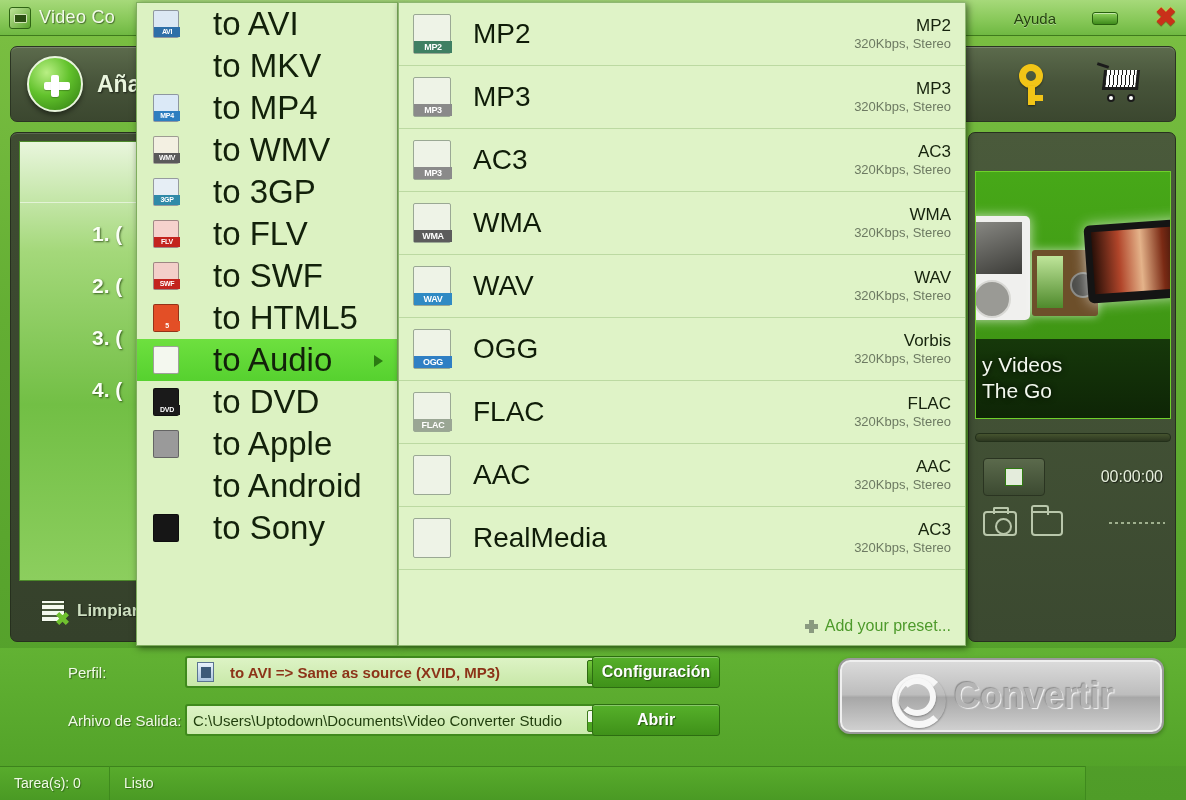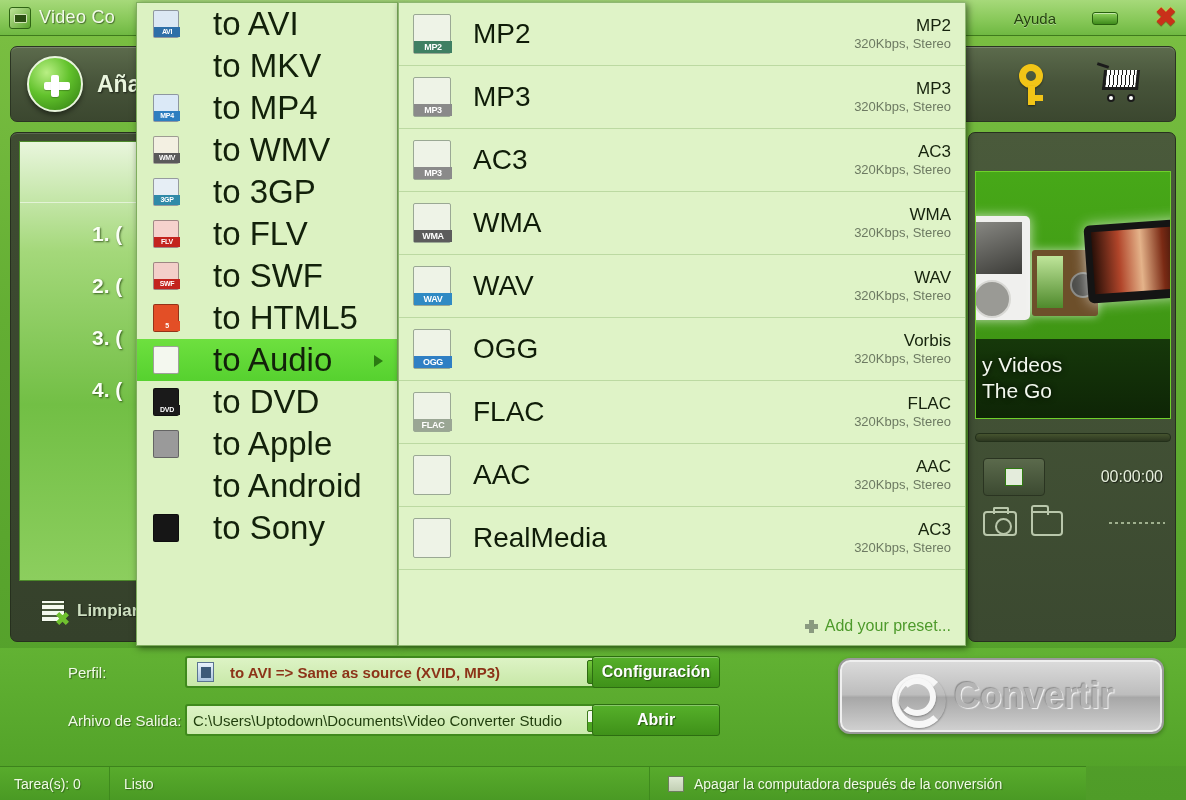--- a/index.html
+++ b/index.html
@@ -343,21 +343,21 @@
   .convert-text {
     color:#b4b4b4; font-size:36px; font-weight:bold;
     text-shadow: 1px 1px 1px #f4f4f4, -1px -1px 1px #8e8e8e;
   }
 
   
   .statusbar {
     position:absolute; left:0; top:766px; width:1086px; height:34px;
     background: linear-gradient(180deg,#58ab2c,#4a9a24);
     border-top:1px solid #3d831c;
-    display:flex; align-items:center;
+    display:flex; align-items:flex-end;
   }
   .status-tasks {
     width:110px; padding-left:14px; color:#f0fbe6; font-size:14px;
     border-right:1px solid #3f8a1d; height:34px; display:flex; align-items:center;
     text-shadow: 1px 1px 1px rgba(0,0,0,.35);
   }
   .status-ready {
     padding-left:14px; color:#f0fbe6; font-size:14px; flex:1;
     text-shadow: 1px 1px 1px rgba(0,0,0,.35);
     height:34px; display:flex; align-items:center;
@@ -537,24 +537,20 @@
     <div class="greenbtn btn-open">Abrir</div>
     <div class="btn-convert">
       <div class="convert-ico"></div>
       <div class="convert-text">Convertir</div>
     </div>
   </div>
 
   <div class="statusbar">
     <div class="status-tasks">Tarea(s): 0</div>
     <div class="status-ready">Listo</div>
-    <div class="status-shutdown">
-      <div class="chk"></div>
-      <div class="shutdown-lbl">Apagar la computadora después de la conversión</div>
-    </div>
   </div>
 
   <div class="menu1" id="menu1">
       <div class="m1-item">
         <div class="ficon" style="background: rgb(220, 232, 244); border: 1px solid rgba(0, 0, 0, 0.35);">
           <div class="tag" style="background: rgb(46, 111, 168);">AVI</div>
         </div>
         <div class="m1-label">to AVI</div>
       </div>
       <div class="m1-item">

